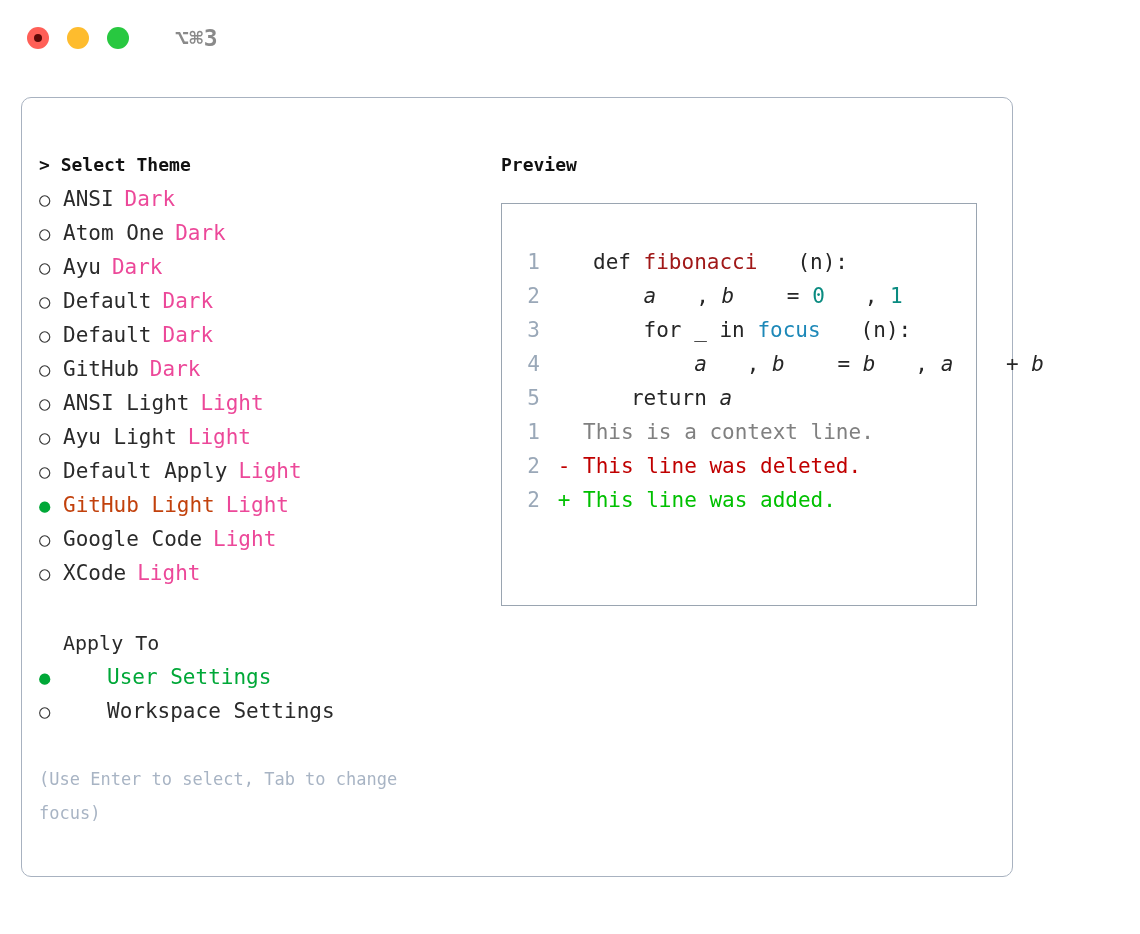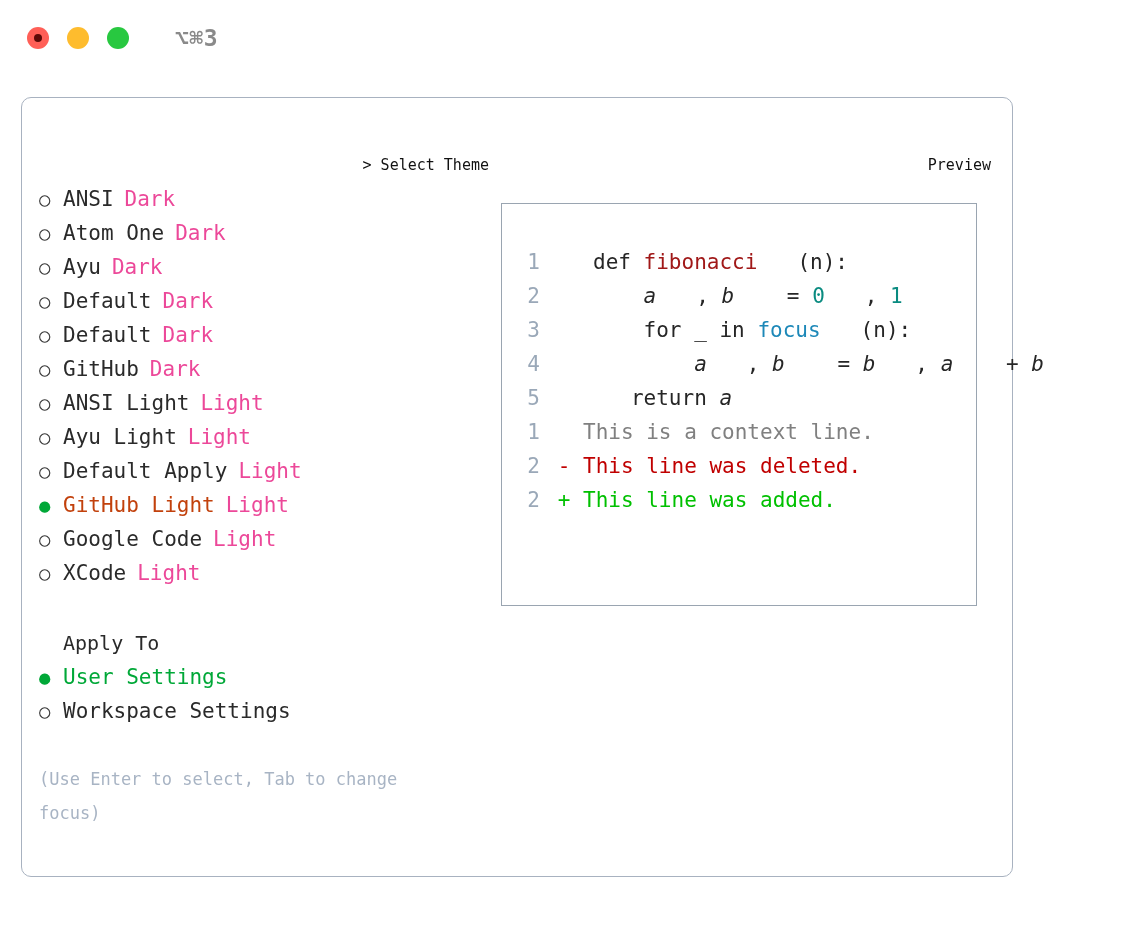--- a/index.html
+++ b/index.html
@@ -71,26 +71,25 @@
   }
 
   
   #left-pane {
     position: absolute;
     left: 17px;
     top: 50px;
     width: 450px;
   }
   .pane-heading {
-    font-size: 15px;
-    font-weight: normal;
+    font-size: 18px;
+    font-weight: bold;
     color: #111111;
     white-space: pre;
     line-height: 34px;
-    text-align: right;
   }
   #theme-list {
     margin-top: 0px;
   }
   .theme-row {
     display: flex;
     align-items: baseline;
     line-height: 34px;
     height: 34px;
     white-space: pre;
@@ -126,21 +125,21 @@
     white-space: pre;
   }
   .apply-row {
     display: flex;
     align-items: baseline;
     line-height: 34px;
     height: 34px;
     font-size: 21px;
     white-space: pre;
   }
-  .apply-row .opt-label { color: #2a2a2a; }
+  .apply-row .opt-label { color: #2a2a2a; margin-left: 44px; }
   .apply-row.selected .opt-label { color: #00a838; }
   .apply-row.selected .marker { color: #00a838; }
 
   
   #hint {
     margin-top: 34px;
     font-size: 17px;
     color: #a8b4c4;
     line-height: 34px;
     width: 400px;

